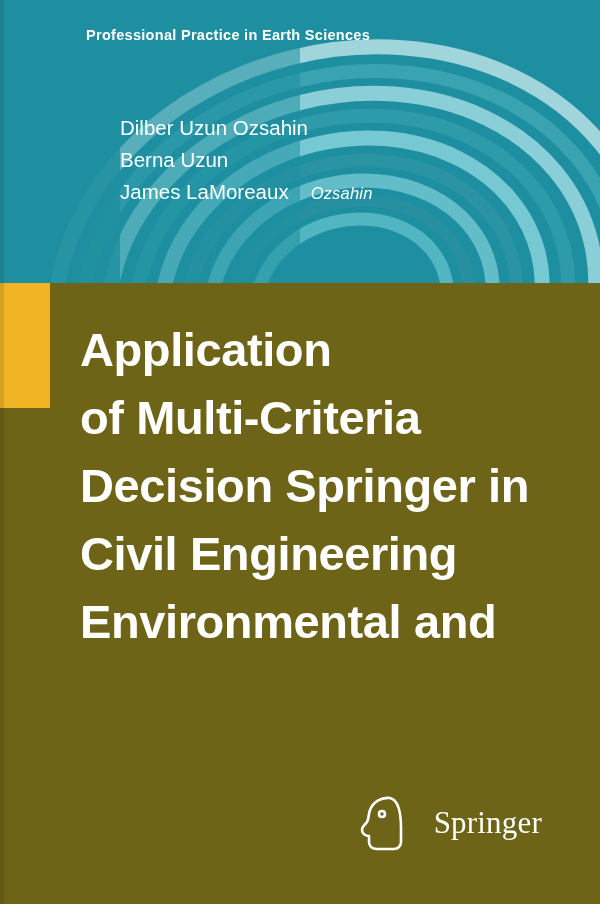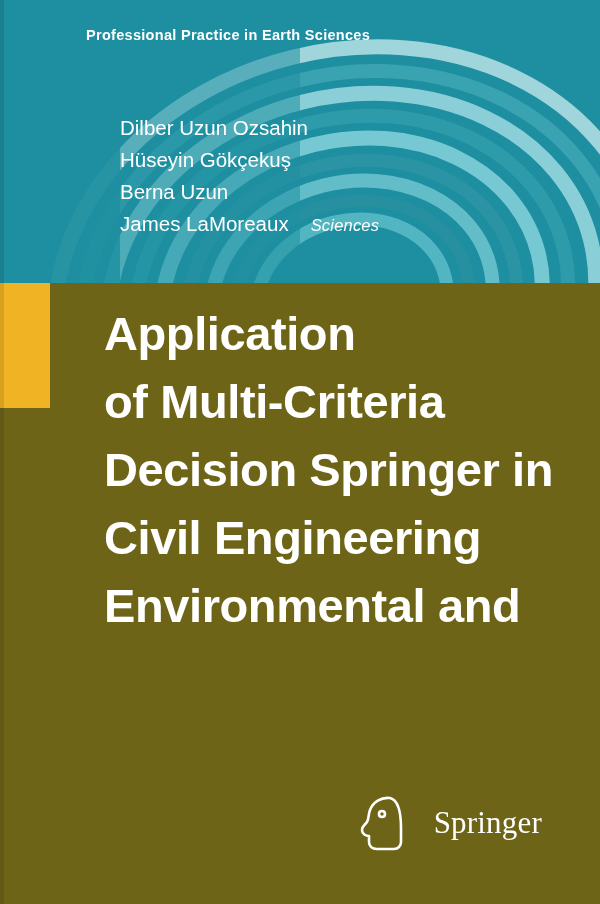--- a/index.html
+++ b/index.html
@@ -67,24 +67,23 @@
     position: absolute;
     left: 0;
     top: 283px;
     width: 50px;
     height: 125px;
     background: #f0b323;
   }
   #book-title {
     position: absolute;
     left: 80px;
-    top: 300px;
+    top: 316px;
     width: 490px;
     z-index: 5;
-    margin-left: 24px;
   }
   #book-title .tline {
     font-size: 47px;
     line-height: 68px;
     color: #ffffff;
     font-weight: bold;
     letter-spacing: -0.4px;
     white-space: nowrap;
   }
   
@@ -140,24 +139,23 @@
 
         <rect x="0" y="0" width="300" height="283" fill="#1e8fa0" opacity="0.55"></rect>
         <rect x="0" y="0" width="120" height="283" fill="#1e8fa0" opacity="0.85"></rect>
       </g>
     </svg>
 
     <div id="series-title">Professional Practice in Earth Sciences</div>
 
     <div id="editors">
       <div class="editor-line">Dilber Uzun Ozsahin</div>
-      <div class="editor-line">Hüseyin Gökçekuş</div>
       <div class="editor-line">Berna Uzun</div>
       <div class="editor-line">
-        <span>James LaMoreaux</span><span class="editors-suffix">Sciences</span>
+        <span>James LaMoreaux</span><span class="editors-suffix">Ozsahin</span>
       </div>
     </div>
   </div>
 
   <div id="lower"></div>
   <div id="yellow-block"></div>
 
   <div id="book-title">
     <div class="tline">Application</div>
     <div class="tline">of Multi-Criteria</div>

